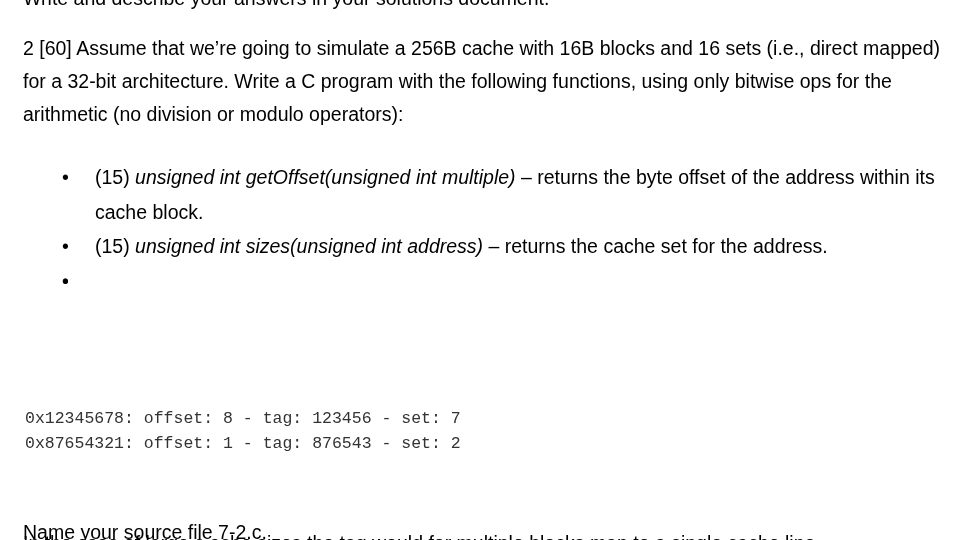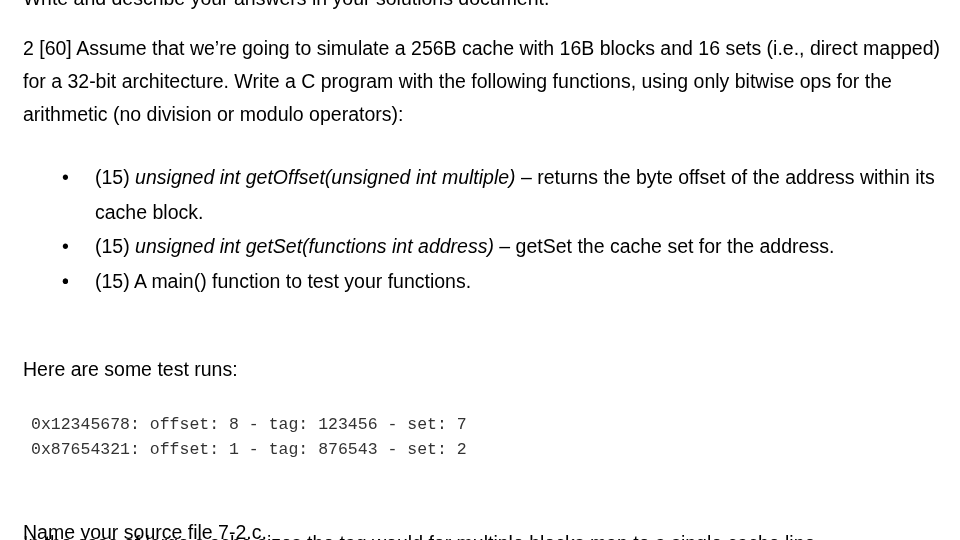--- a/index.html
+++ b/index.html
@@ -83,21 +83,21 @@
 
   #para-testruns {
     top: 353px;
     width: 600px;
   }
 
   .code-block {
     position: absolute;
     left: 23px;
     top: 404px;
-    margin: 8px;
+    margin: 2px;
     font-family: "Liberation Mono", "DejaVu Sans Mono", monospace;
     font-size: 16.5px;
     line-height: 25px;
     color: #333333;
     white-space: pre;
   }
 
   #para-filename {
     top: 504px;
     width: 600px;
@@ -126,32 +126,30 @@
 
   <div class="para" id="para-problem">2 [60] Assume that we’re going to simulate a 256B cache with 16B blocks and 16 sets (i.e., direct mapped) for a 32-bit architecture.  Write a C program with the following functions, using only bitwise ops for the arithmetic (no division or modulo operators):</div>
 
   <ul class="bullet-list">
     <li class="bullet-item">
       <span class="bullet-marker">•</span>
       <span><span>(15)</span> <i class="mono-name">unsigned int getOffset(unsigned int multiple)</i> <span>– returns the byte offset of the address within its cache block.</span></span>
     </li>
     <li class="bullet-item">
       <span class="bullet-marker">•</span>
-      <span><span>(15)</span> <i class="mono-name">unsigned int getSet(functions int address)</i> <span>– getSet the cache set for the address.</span></span>
+      <span><span>(15)</span> <i class="mono-name">unsigned int sizes(unsigned int address)</i> <span>– returns the cache set for the address.</span></span>
     </li>
     <li class="bullet-item">
       <span class="bullet-marker">•</span>
     </li>
     <li class="bullet-item">
       <span class="bullet-marker">•</span>
-      <span><span>(15)</span> <span>A main() function to test your functions.</span></span>
     </li>
   </ul>
 
-  <div class="para" id="para-testruns">Here are some test runs:</div>
 
   <pre class="code-block">0x12345678: offset: 8 - tag: 123456 - set: 7
 0x87654321: offset: 1 - tag: 876543 - set: 2</pre>
 
   <div class="para" id="para-filename">Name your source file 7-2.c.</div>
 
   <div class="clipped-bottom">In the case of large c ache sizes the tag would for multiple blocks map to a single cache line</div>
 
 </div>
 

